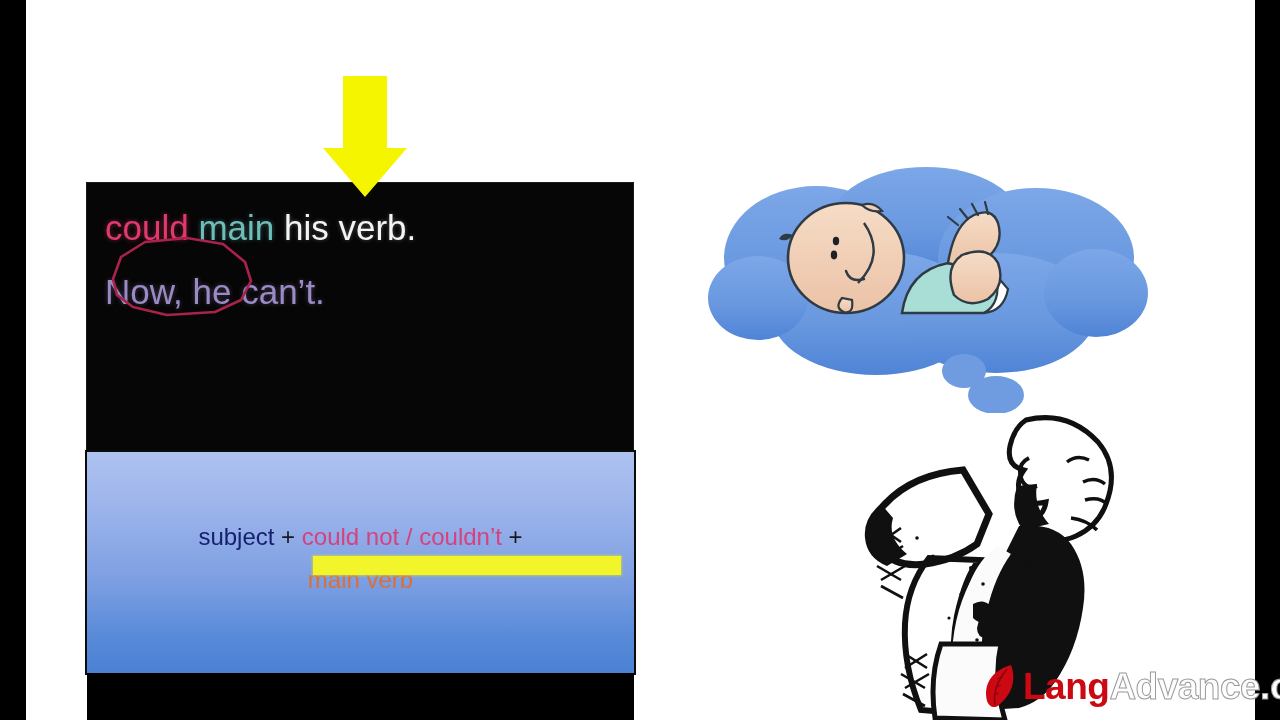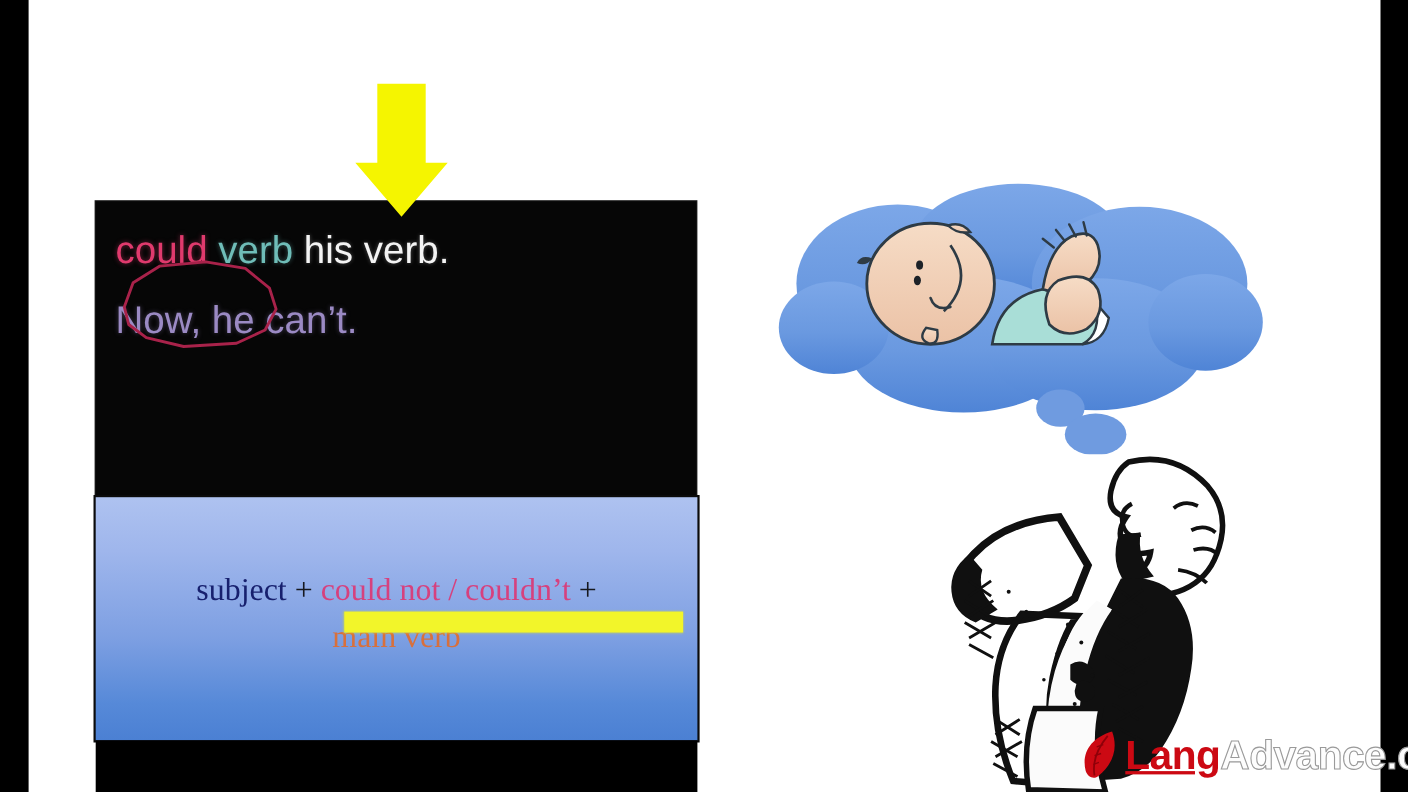--- a/index.html
+++ b/index.html
@@ -37,21 +37,21 @@
   .line3{display:block;margin-top:10px;}
 
   
   .oval{position:absolute;left:18px;top:52px;width:150px;height:82px;z-index:6;pointer-events:none;}
 
   
   .form-box{position:absolute;left:61px;top:452px;width:547px;height:221px;
             background:linear-gradient(180deg,#aec2f0 0%,#9fb6ec 22%,#7d9fe2 58%,#5689d8 85%,#4b80d3 100%);
             box-shadow:0 0 0 2px #0b0b0b;}
   .formula{position:absolute;left:0;top:62px;width:100%;text-align:center;
-           font-size:29px;line-height:45px;font-family:Liberation Serif, serif;}
+           font-size:24px;line-height:45px;font-family:Liberation Sans, sans-serif;}
   .f-subject{color:#17206e;}
   .f-plus{color:#16181e;}
   .f-could{color:#d6417e;}
   .f-main{color:#d8703c;display:block;margin-top:-2px;}
   .hl-bar{position:absolute;left:226px;top:104px;width:308px;height:19px;background:#f2f52a;
           box-shadow:0 0 2px 1px rgba(220,225,40,.6);z-index:4;}
   .formula-inner{position:relative;z-index:2;}
   .f-main-wrap{position:relative;z-index:1;}
 
   
@@ -60,21 +60,21 @@
   
   .bubble{position:absolute;left:670px;top:163px;width:460px;height:250px;}
 
   
   .oldman{position:absolute;left:795px;top:408px;width:330px;height:312px;}
 
   
   .logo{position:absolute;left:955px;top:662px;width:300px;height:48px;display:flex;align-items:center;}
   .logo-leaf{width:38px;height:46px;margin-right:4px;flex:0 0 auto;}
   .logo-lang{font-size:37px;font-weight:700;color:#cc0913;font-family:"Liberation Sans",sans-serif;
-             letter-spacing:-.5px;line-height:1;text-decoration:underline;}
+             letter-spacing:-.5px;line-height:1;}
   .logo-adv{font-size:37px;font-weight:700;color:#fdfdfd;font-family:"Liberation Sans",sans-serif;
             letter-spacing:-.5px;line-height:1;
             -webkit-text-stroke:1px #9a9a9a;}
 </style>
 </head>
 <body>
 
 <div class="stage">
 
   <div class="bar-left"></div>
@@ -88,21 +88,21 @@
     </svg>
 
     <div class="sent-box">
 
       <svg class="oval" viewBox="0 0 150 82">
         <polygon points="8,44 16,22 40,7 82,3 118,9 140,27 146,46 136,65 110,77 62,80 28,72 12,60" fill="none" stroke="#a8224a" stroke-width="2.6" stroke-linejoin="round"></polygon>
       </svg>
 
       <div class="sent">
         <span class="line2">
-          <span class="w-could">could</span><span class="w-white">&nbsp;</span><span class="w-touch">verb</span><span class="w-white"> his verb.</span>
+          <span class="w-could">could</span><span class="w-white">&nbsp;</span><span class="w-touch">main</span><span class="w-white"> his verb.</span>
         </span>
         <span class="line3">
           <span class="w-now">Now, he can’t.</span>
         </span>
       </div>
     </div>
 
     <div class="form-box">
       <div class="hl-bar"></div>
       <div class="formula">

